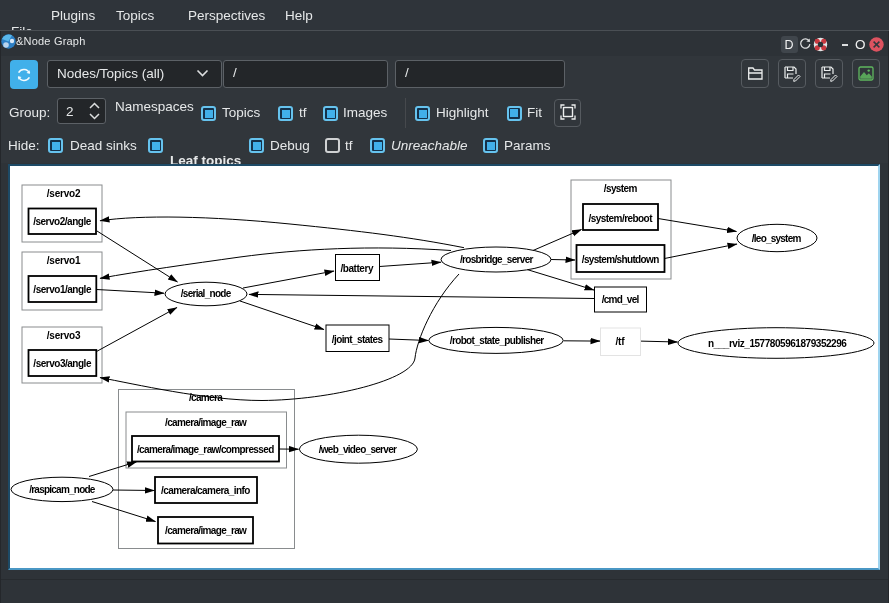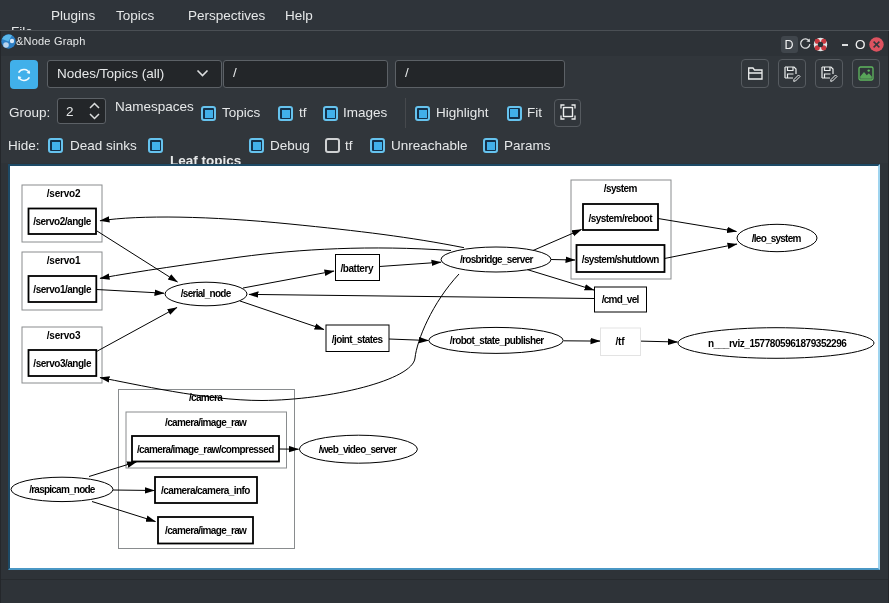--- a/index.html
+++ b/index.html
@@ -157,21 +157,21 @@
 <div class="lbl" style="left:170px;top:153px;font-weight:bold;">Leaf topics</div>
 <div class="cb" style="left:249px;top:138px;">
     <i></i>
   </div>
 <div class="lbl" style="left:270px;top:138px;">Debug</div>
 <div class="cbu" style="left:325px;top:138px;"></div>
 <div class="lbl" style="left:345px;top:138px;">tf</div>
 <div class="cb" style="left:370px;top:138px;">
     <i></i>
   </div>
-<div class="lbl" style="left:391px;top:138px;">Unreachable</div>
+<div class="lbl" style="left:391px;top:138px;font-style:italic;">Unreachable</div>
 <div class="cb" style="left:483px;top:138px;">
     <i></i>
   </div>
 <div class="lbl" style="left:504px;top:138px;">Params</div>
 
 <div class="abs" style="left:8px;top:164px;width:872px;height:406px;background:#ffffff;border-top:2px solid #1d4a66;border-left:2px solid #1d4a66;border-right:2px solid #9fd4ef;border-bottom:2px solid #4a97c4"></div>
 
 <div class="abs" style="left:1px;top:579px;width:887px;height:1px;background:#272b2f"></div>
 
 <svg class="abs" style="left:0;top:0" width="889" height="603" viewBox="0 0 889 603" font-family="Liberation Sans" font-weight="bold" font-size="10px">

